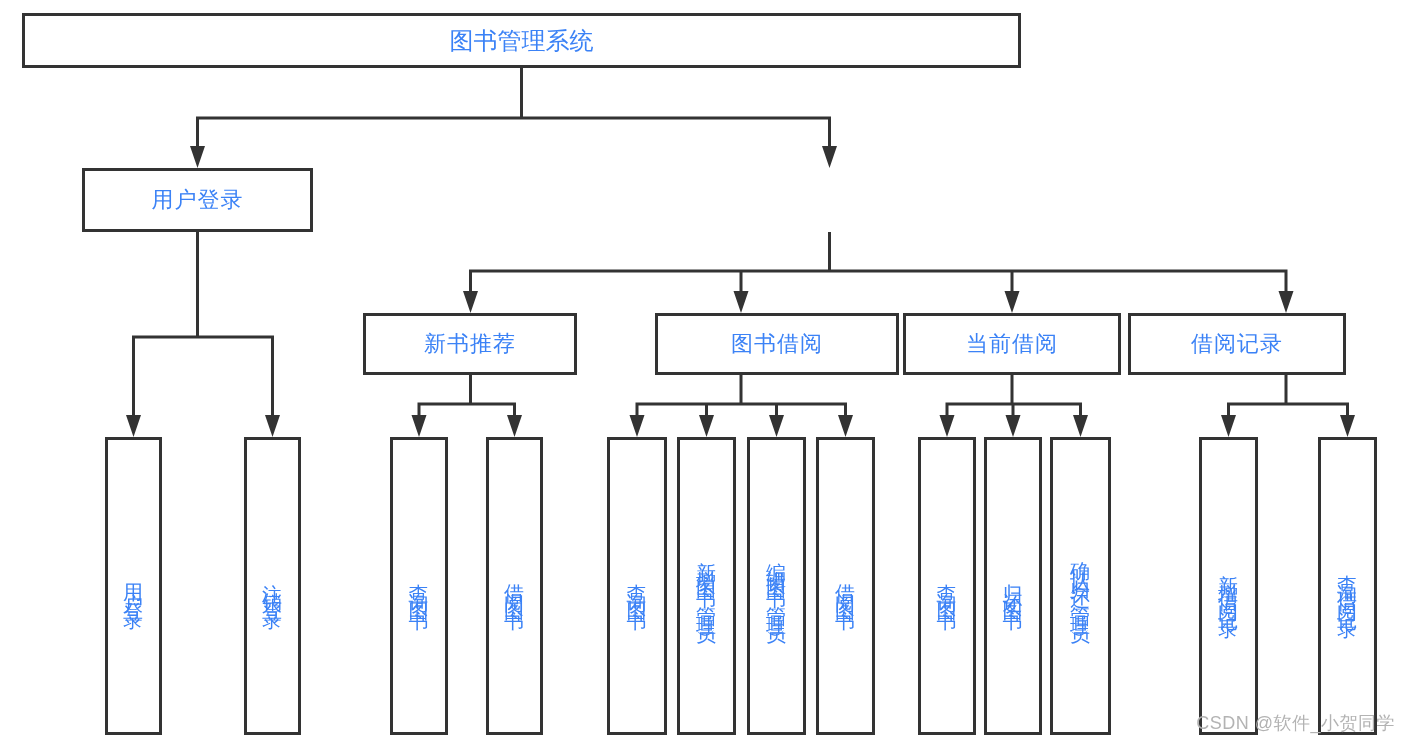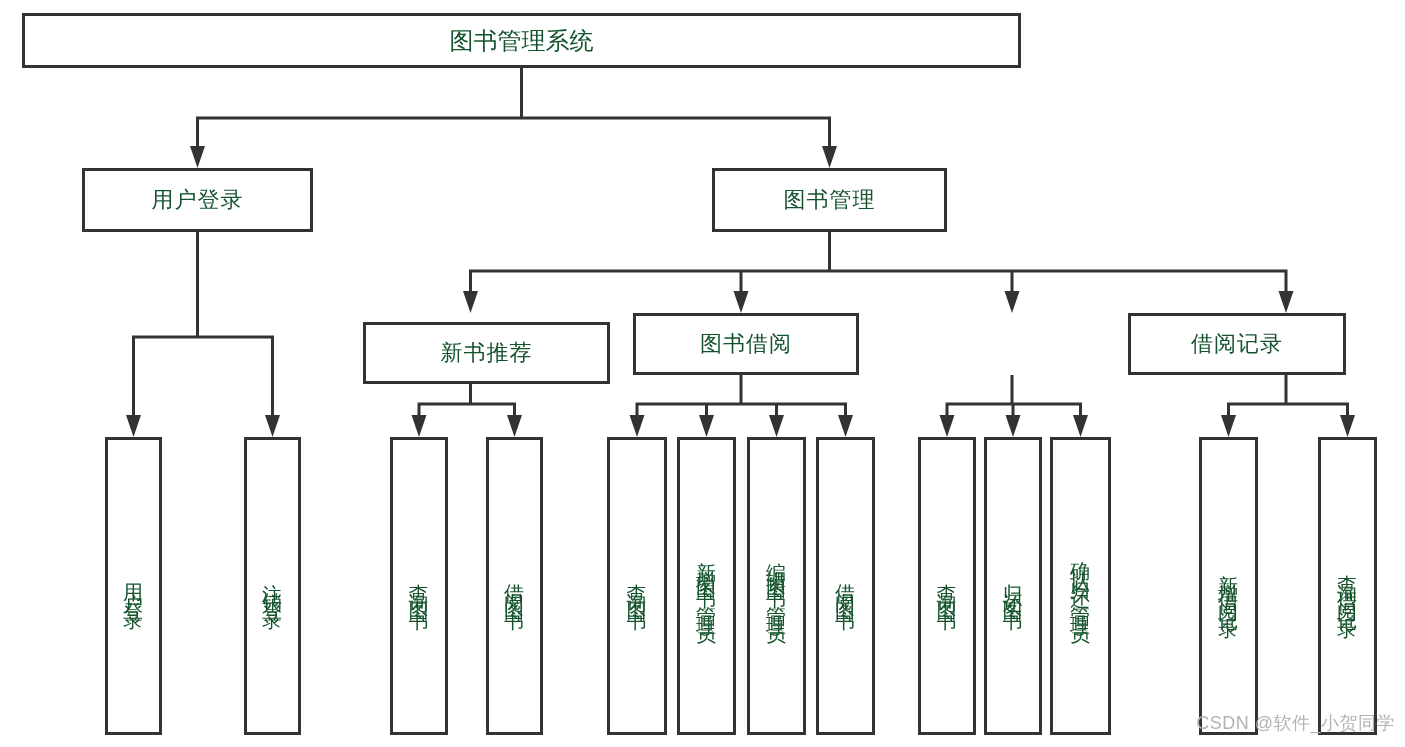--- a/index.html
+++ b/index.html
@@ -17,21 +17,21 @@
     width: 1405px; height: 747px;
   }
   .box {
     position: absolute;
     box-sizing: border-box;
     border: 3px solid #333333;
     background: #ffffff;
     display: flex;
     align-items: center;
     justify-content: center;
-    color: #14532d;
+    color: #3b82f6;
   }
   .hbox { font-size: 22px; letter-spacing: 1px; }
   .rootbox { font-size: 24px; letter-spacing: 0; }
   .vbox {
     writing-mode: vertical-rl;
     text-orientation: mixed;
     font-size: 20px;
     line-height: 1;
     letter-spacing: 9px;
   }
@@ -72,24 +72,24 @@
         M776.5 437 l-7.5 -22 h15 z  M845.5 437 l-7.5 -22 h15 z
         M947 437 l-7.5 -22 h15 z    M1013 437 l-7.5 -22 h15 z
         M1080.5 437 l-7.5 -22 h15 z M1228.5 437 l-7.5 -22 h15 z
         M1347.5 437 l-7.5 -22 h15 z"></path>
     </g>
   </svg>
 
   <div class="box hbox rootbox" style="left:22px; top:13px; width:999px; height:55px;">图书管理系统</div>
 
   <div class="box hbox" style="left:82px; top:168px; width:231px; height:64px;">用户登录</div>
-  <div class="box hbox" style="left:712px; top:168px; width:235px; height:64px;">图书管理</div>
 
-  <div class="box hbox" style="left:363px; top:322px; width:247px; height:62px;">新书推荐</div>
-  <div class="box hbox" style="left:633px; top:313px; width:226px; height:62px;">图书借阅</div>
+  <div class="box hbox" style="left:363px; top:313px; width:214px; height:62px;">新书推荐</div>
+  <div class="box hbox" style="left:655px; top:313px; width:244px; height:62px;">图书借阅</div>
+  <div class="box hbox" style="left:903px; top:313px; width:218px; height:62px;">当前借阅</div>
   <div class="box hbox" style="left:1128px; top:313px; width:218px; height:62px;">借阅记录</div>
 
   <div class="box vbox" style="left:105px; top:437px; width:57px; height:298px;">用户登录</div>
   <div class="box vbox" style="left:244px; top:437px; width:57px; height:298px;">注销登录</div>
 
   <div class="box vbox" style="left:390px; top:437px; width:58px; height:298px;">查询图书</div>
   <div class="box vbox" style="left:486px; top:437px; width:57px; height:298px;">借阅图书</div>
 
   <div class="box vbox" style="left:607px; top:437px; width:60px; height:298px;">查询图书</div>
   <div class="box vbox" style="left:677px; top:437px; width:59px; height:298px;">新增图书（管理员）</div>

